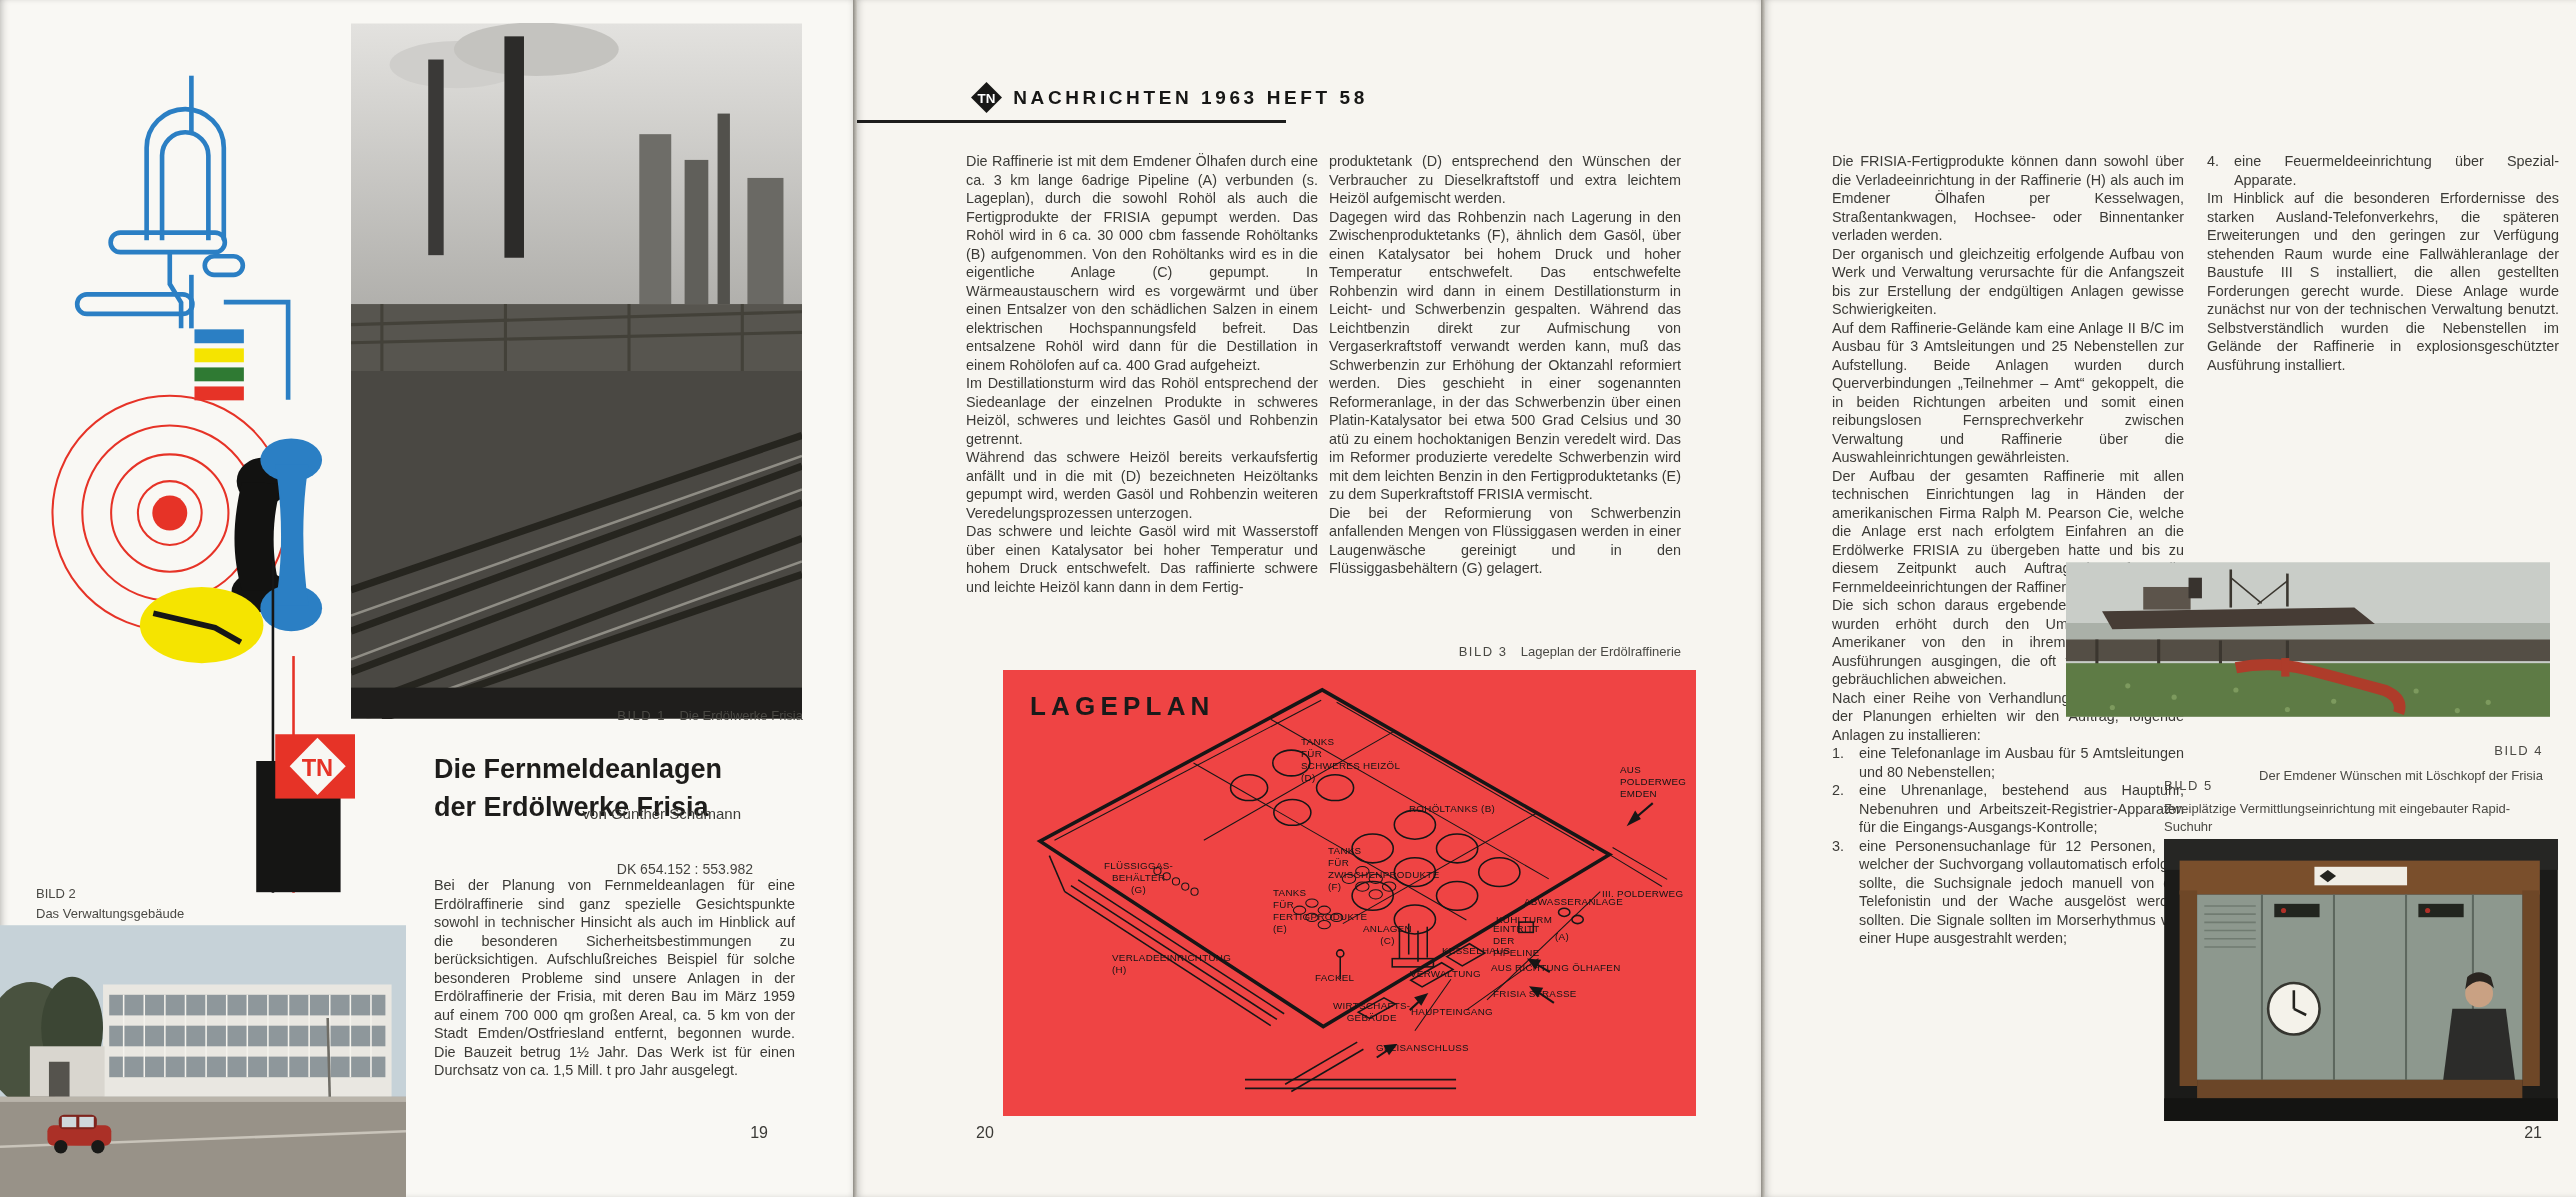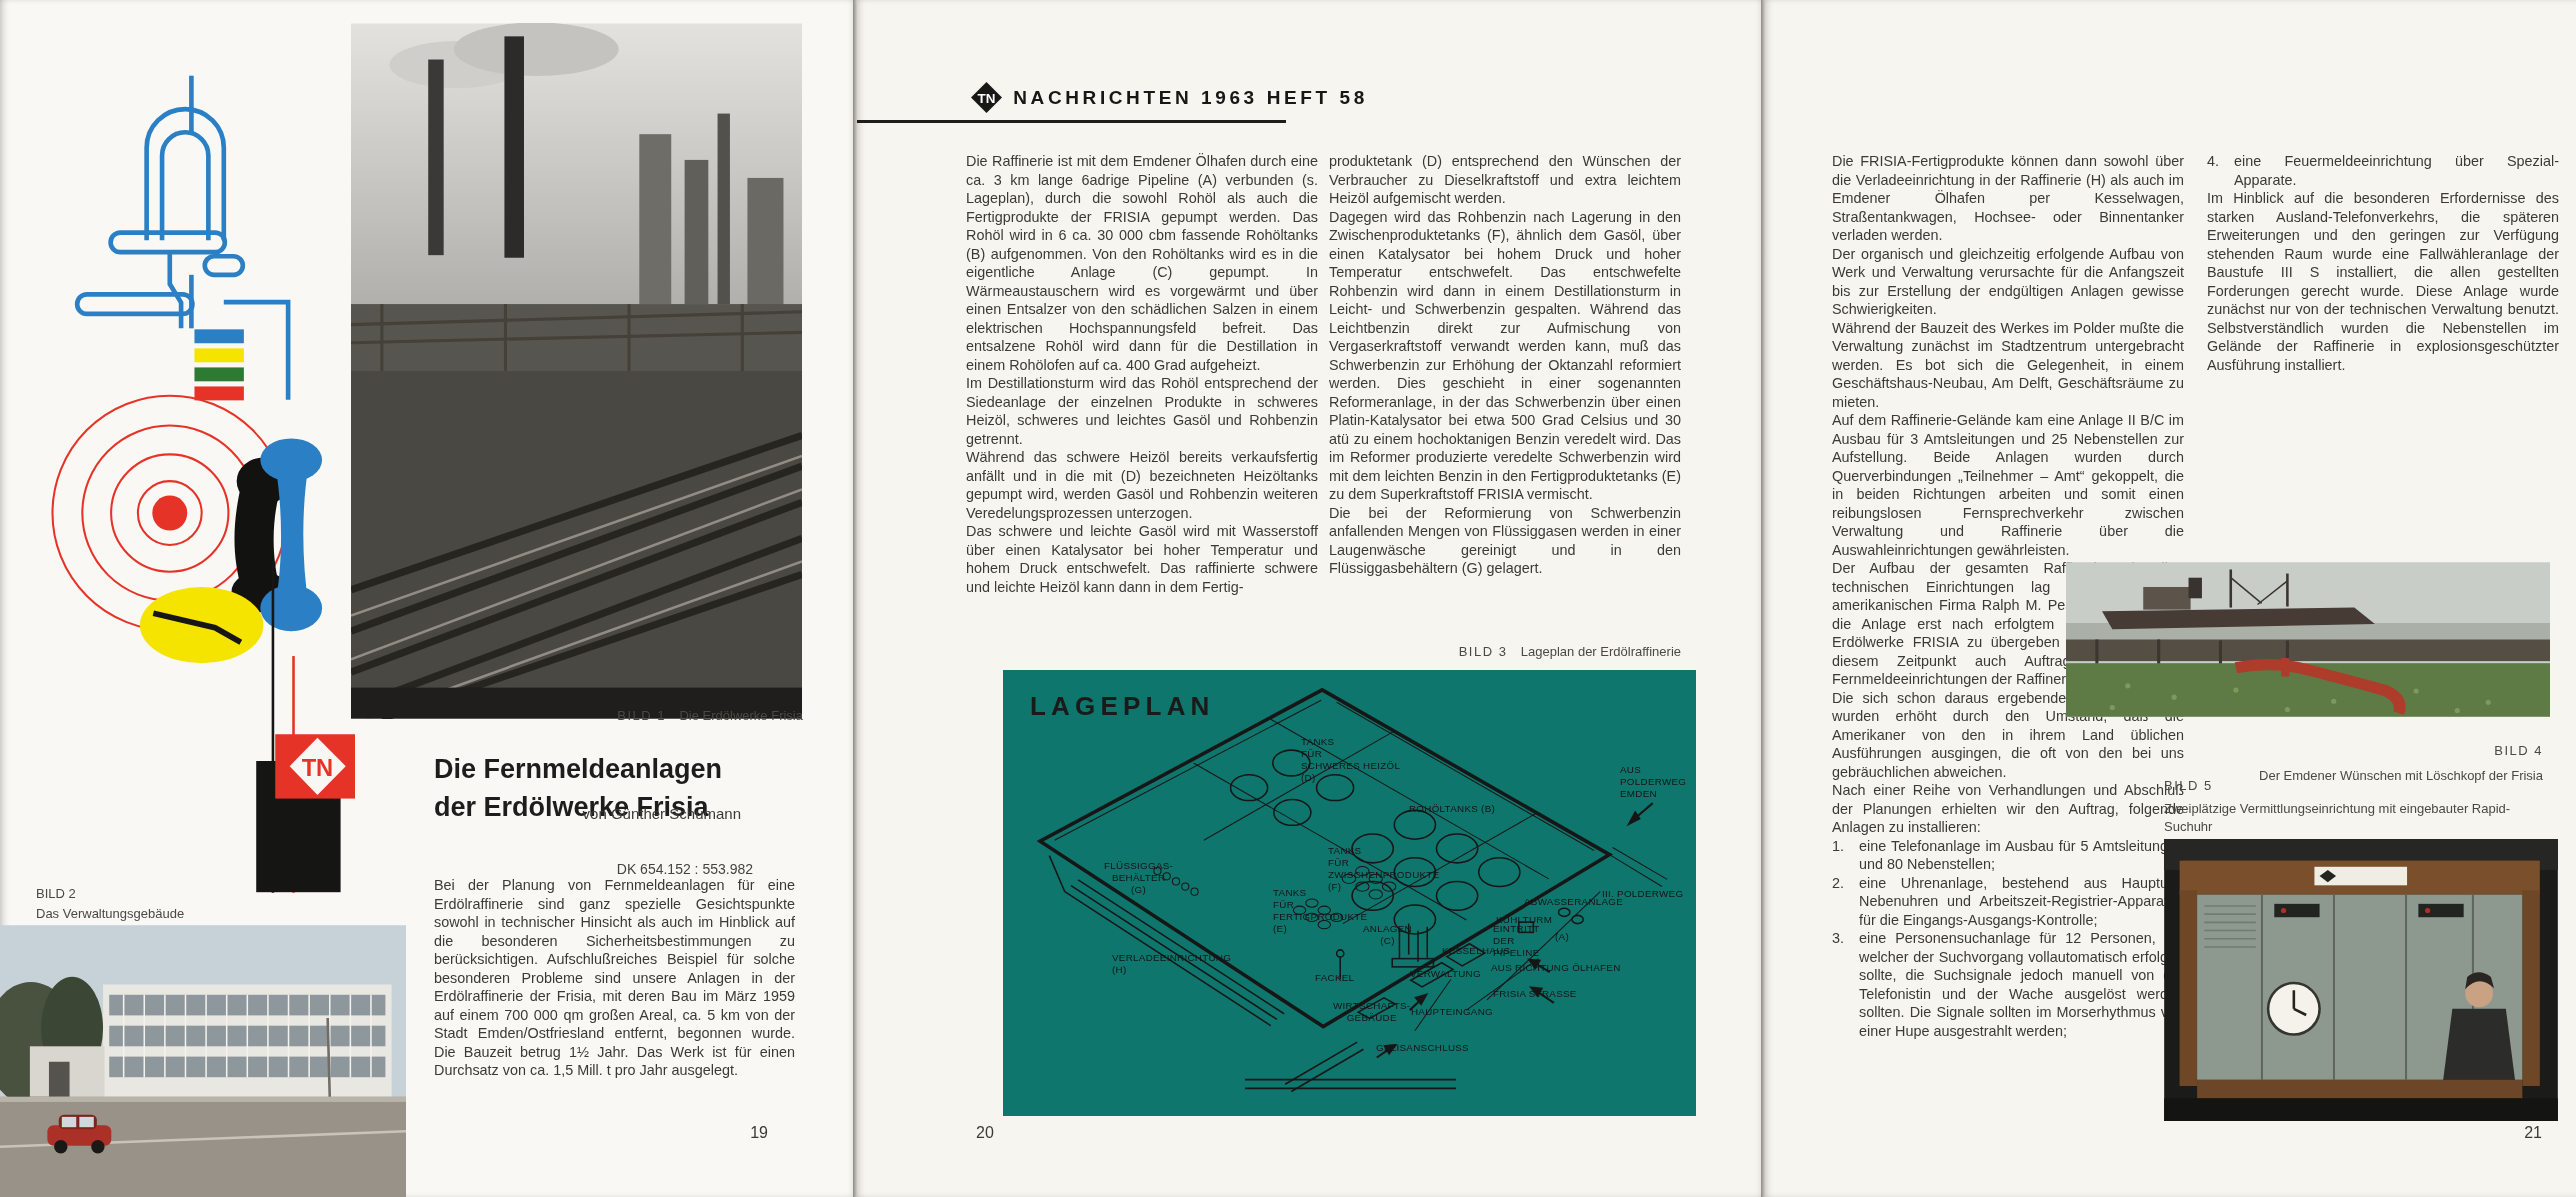--- a/index.html
+++ b/index.html
@@ -23,21 +23,21 @@
   .dk{font-size:14px;color:#454440;}
   .caption{font-size:13px;color:#4a4944;line-height:17.5px;}
   .caption .lbl{letter-spacing:1.5px;margin-right:13.4px;}
   .pre{white-space:pre-line;}
   .pagenum{font-size:16px;color:#3b3a36;}
 
   .journal-header{display:flex;align-items:center;}
   .journal-header .htxt{font-size:19px;font-weight:bold;letter-spacing:3.6px;color:#171716;margin-left:10.3px;white-space:nowrap;}
   .rule{position:absolute;height:3.1px;background:#1d1d1c;}
 
-  .lageplan{position:absolute;background:#0f766e;overflow:hidden;}
+  .lageplan{position:absolute;background:#ef4444;overflow:hidden;}
   .lageplan .lp-title{position:absolute;left:27px;top:20.6px;font-size:26px;font-weight:bold;letter-spacing:5.2px;color:#1a1a19;}
   .lp{position:absolute;font-size:9.8px;line-height:12px;color:#141414;letter-spacing:0.3px;white-space:pre-line;}
   .tc{text-align:center;}
   svg{display:block;}
 </style>
 </head>
 <body>
 
 <div class="spread">
 
@@ -378,21 +378,20 @@
       <div class="lp" style="left:373px;top:372px">GLEISANSCHLUSS</div>
     </div>
 
     <div class="abs pagenum" style="left:120px;top:1124px">20</div>
   </section>
 
   <section class="panel panelC">
     <div class="abs body-text" style="left:68px;top:152px;width:352px">
       <p class="para">Die FRISIA-Fertigprodukte können dann sowohl über die Verladeeinrichtung in der Raffinerie (H) als auch im Emdener Ölhafen per Kesselwagen, Straßentankwagen, Hochsee- oder Binnentanker verladen werden.</p>
       <p class="para">Der organisch und gleichzeitig erfolgende Aufbau von Werk und Verwaltung verursachte für die Anfangszeit bis zur Erstellung der endgültigen Anlagen gewisse Schwierigkeiten.</p>
-      <p class="para">Während der Bauzeit des Werkes im Polder mußte die Verwaltung zunächst im Stadtzentrum untergebracht werden. Es bot sich die Gelegenheit, in einem Geschäftshaus-Neubau, Am Delft, Geschäftsräume zu mieten.</p>
       <p class="para">Auf dem Raffinerie-Gelände kam eine Anlage II B/C im Ausbau für 3 Amtsleitungen und 25 Nebenstellen zur Aufstellung. Beide Anlagen wurden durch Querverbindungen „Teilnehmer – Amt“ gekoppelt, die in beiden Richtungen arbeiten und somit einen reibungslosen Fernsprechverkehr zwischen Verwaltung und Raffinerie über die Auswahleinrichtungen gewährleisten.</p>
       <p class="para">Der Aufbau der gesamten Raffinerie mit allen technischen Einrichtungen lag in Händen der amerikanischen Firma Ralph M. Pearson Cie, welche die Anlage erst nach erfolgtem Einfahren an die Erdölwerke FRISIA zu übergeben hatte und bis zu diesem Zeitpunkt auch Auftraggeber für alle Fernmeldeeinrichtungen der Raffinerie war.</p>
       <p class="para">Die sich schon daraus ergebenden Schwierigkeiten wurden erhöht durch den Umstand, daß die Amerikaner von den in ihrem Land üblichen Ausführungen ausgingen, die oft von den bei uns gebräuchlichen abweichen.</p>
       <p class="para">Nach einer Reihe von Verhandlungen und Abschluß der Planungen erhielten wir den Auftrag, folgende Anlagen zu installieren:</p>
       <div class="li">
         <span class="n">1.</span>
         <span class="t">eine Telefonanlage im Ausbau für 5 Amtsleitungen und 80 Nebenstellen;</span>
       </div>
       <div class="li">
         <span class="n">2.</span>

